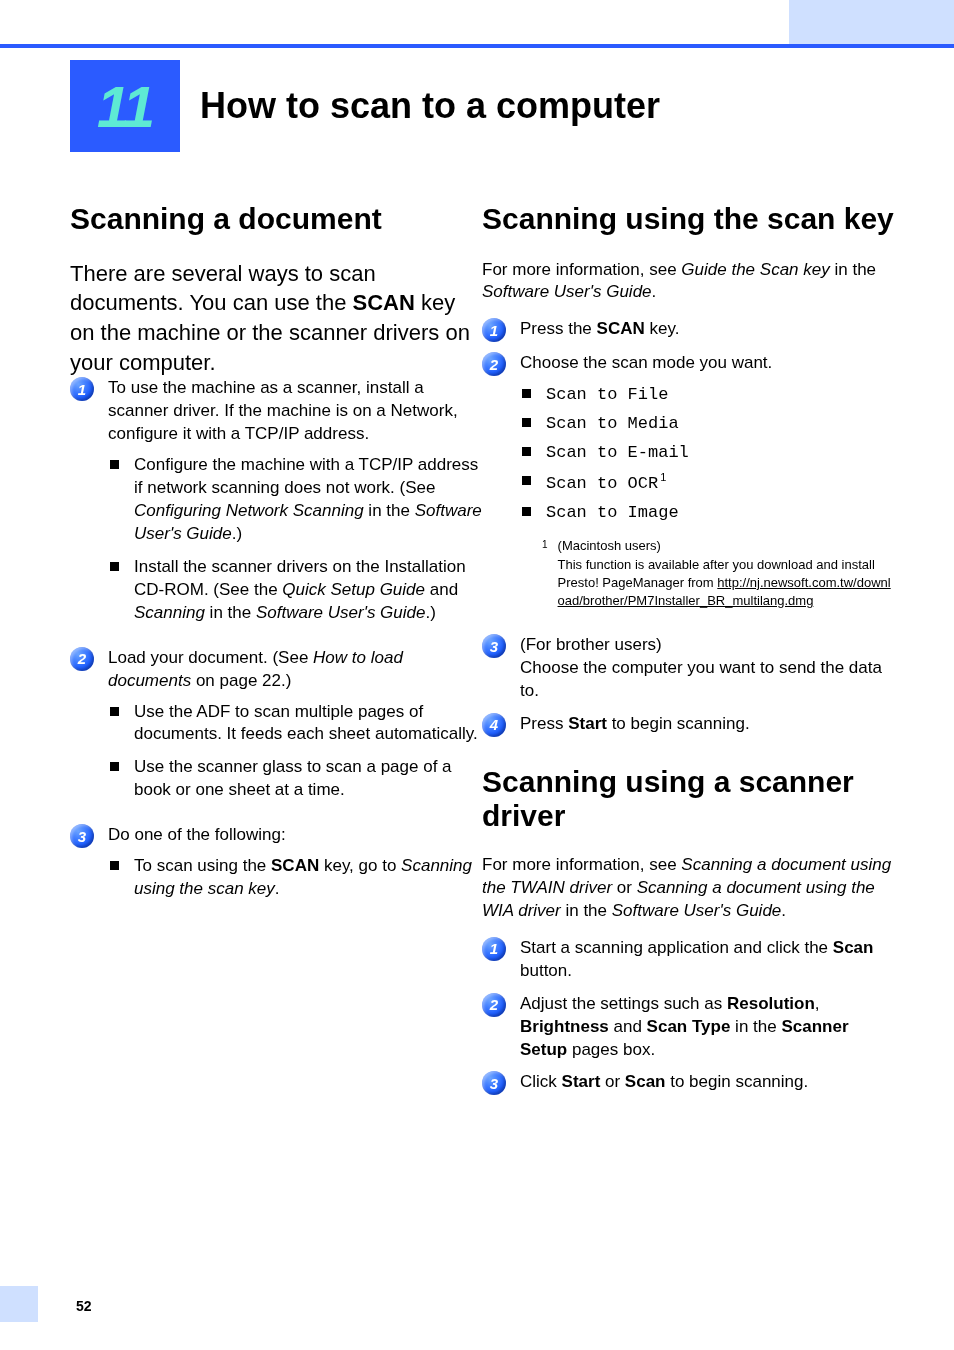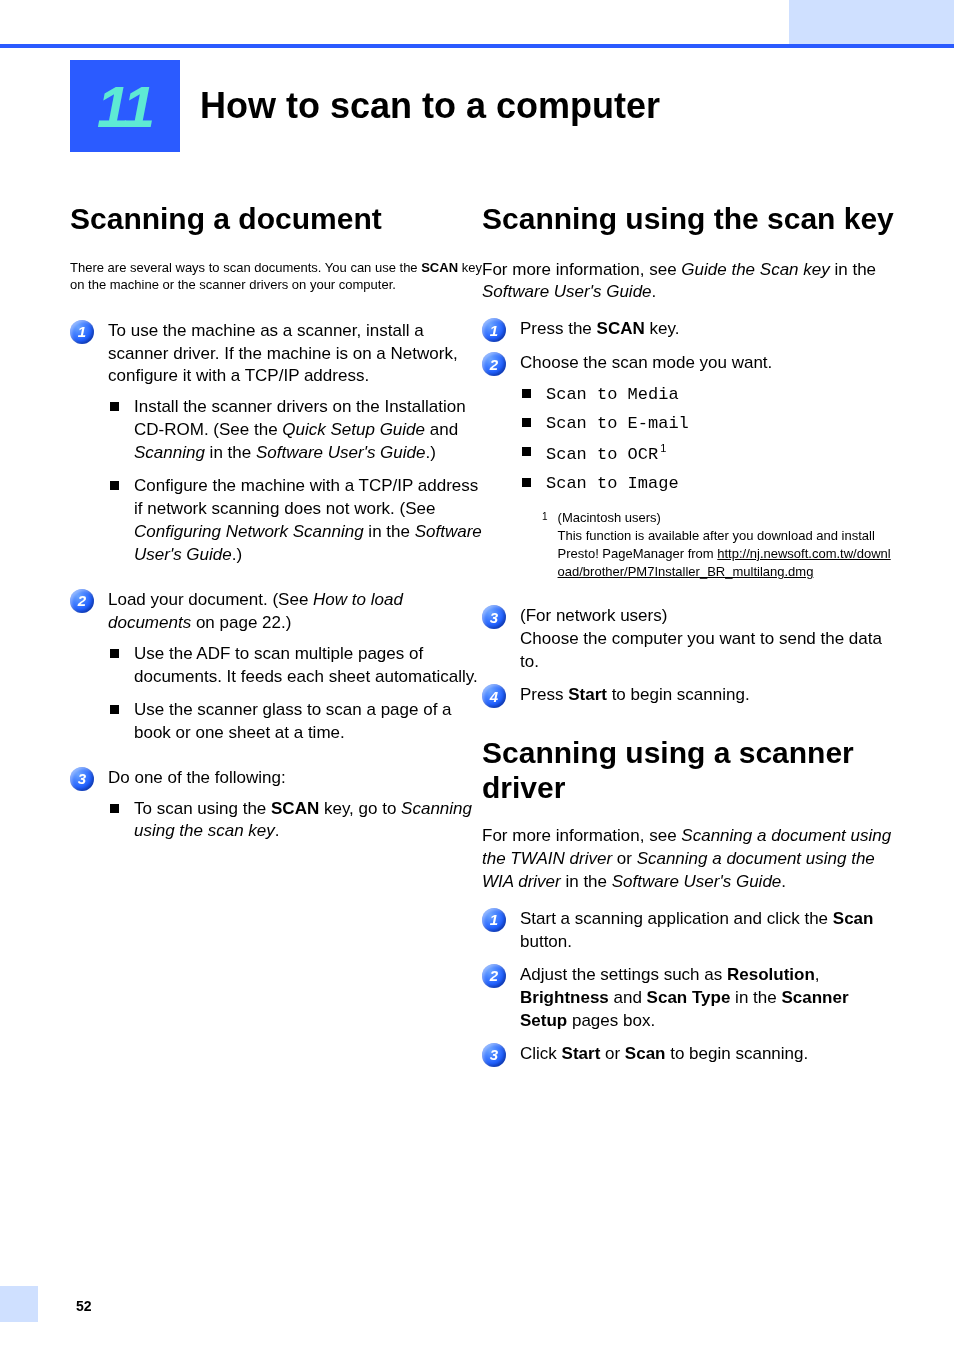--- a/index.html
+++ b/index.html
@@ -19,21 +19,21 @@
   .chapter { display: flex; align-items: center; margin-bottom: 50px; }
   .chno { width: 110px; height: 92px; background: #2b5bff; display: flex; align-items: center; justify-content: center; color: #5eead4; font-size: 58px; font-weight: 700; font-style: italic; margin-right: 20px; letter-spacing: -2px; }
   .chtitle { font-size: 36px; font-weight: 700; }
 
   .cols { display: flex; }
   .col { flex: 1; min-width: 0; }
 
   .h1 { font-size: 30px; font-weight: 700; margin-bottom: 22px; line-height: 1.15; }
   .h1b { font-size: 30px; font-weight: 700; margin: 28px 0 20px 0; line-height: 1.15; }
 
-  .para { font-size: 13px; line-height: 1.35; margin-bottom: 26px; }
+  .para { font-size: 22px; line-height: 1.35; margin-bottom: 0; }
   .para2 { font-size: 17px; line-height: 1.35; margin-bottom: 14px; }
 
   .step { display: flex; gap: 14px; margin-bottom: 10px; }
   .num { flex: 0 0 24px; width: 24px; height: 24px; border-radius: 50%; background: #2b6bff; background: radial-gradient(circle at 35% 30%, #6aa3ff 0%, #1f5fff 60%, #0b3de0 100%); color: #fff; display: flex; align-items: center; justify-content: center; font-weight: 700; font-size: 15px; font-style: italic; box-shadow: inset -2px -2px 3px rgba(0,0,0,0.25), inset 2px 2px 3px rgba(255,255,255,0.4); }
   .stepbody { flex: 1; font-size: 17px; line-height: 1.35; }
 
   .sub { list-style: none; margin: 8px 0 12px 0; padding-left: 22px; }
   .sub li { position: relative; font-size: 17px; line-height: 1.35; margin-bottom: 10px; padding-left: 4px; }
   .sub li::before { content: ""; position: absolute; left: -20px; top: 6px; width: 9px; height: 9px; background: #000; }
 
@@ -76,24 +76,24 @@
       <div class="para">
         <span>There are several ways to scan documents. You can use the </span><b class="bd">SCAN</b><span> key on the machine or the scanner drivers on your computer.</span>
       </div>
 
       <div class="step">
         <div class="num">1</div>
         <div class="stepbody">
           <span>To use the machine as a scanner, install a scanner driver. If the machine is on a Network, configure it with a TCP/IP address.</span>
           <ul class="sub">
             <li>
-              <span>Install the scanner drivers on the Installation CD-ROM. (See the </span><i class="it">Quick Setup Guide</i><span> and </span><i class="it">Scanning</i><span> in the </span><i class="it">Software User's Guide</i><span>.)</span>
+              <span>Configure the machine with a TCP/IP address if network scanning does not work. (See </span><i class="it">Configuring Network Scanning</i><span> in the </span><i class="it">Software User's Guide</i><span>.)</span>
             </li>
             <li>
-              <span>Configure the machine with a TCP/IP address if network scanning does not work. (See </span><i class="it">Configuring Network Scanning</i><span> in the </span><i class="it">Software User's Guide</i><span>.)</span>
+              <span>Install the scanner drivers on the Installation CD-ROM. (See the </span><i class="it">Quick Setup Guide</i><span> and </span><i class="it">Scanning</i><span> in the </span><i class="it">Software User's Guide</i><span>.)</span>
             </li>
           </ul>
         </div>
       </div>
 
       <div class="step">
         <div class="num">2</div>
         <div class="stepbody">
           <span>Load your document. (See </span><i class="it">How to load documents</i><span> on page 22.)</span>
           <ul class="sub">
@@ -128,39 +128,40 @@
         <div class="stepbody">
           <span>Press the </span><b class="bd">SCAN</b><span> key.</span>
         </div>
       </div>
 
       <div class="step">
         <div class="num">2</div>
         <div class="stepbody">
           <span>Choose the scan mode you want.</span>
           <ul class="submono">
+            <li><span>Scan to File</span></li>
             <li><span>Scan to Media</span></li>
             <li><span>Scan to E-mail</span></li>
             <li><span>Scan to OCR</span><span class="fnref">1</span></li>
             <li><span>Scan to Image</span></li>
           </ul>
           <div class="footnote">
             <div class="fnmark">1</div>
             <div>
               <span>(Macintosh users)</span><br>
               <span>This function is available after you download and install Presto! PageManager from </span><span class="fnlink">http://nj.newsoft.com.tw/download/brother/PM7Installer_BR_multilang.dmg</span>
             </div>
           </div>
         </div>
       </div>
 
       <div class="step">
         <div class="num">3</div>
         <div class="stepbody">
-          <span>(For network users)</span><br>
+          <span>(For brother users)</span><br>
           <span>Choose the computer you want to send the data to.</span>
         </div>
       </div>
 
       <div class="step">
         <div class="num">4</div>
         <div class="stepbody">
           <span>Press </span><b class="bd">Start</b><span> to begin scanning.</span>
         </div>
       </div>

